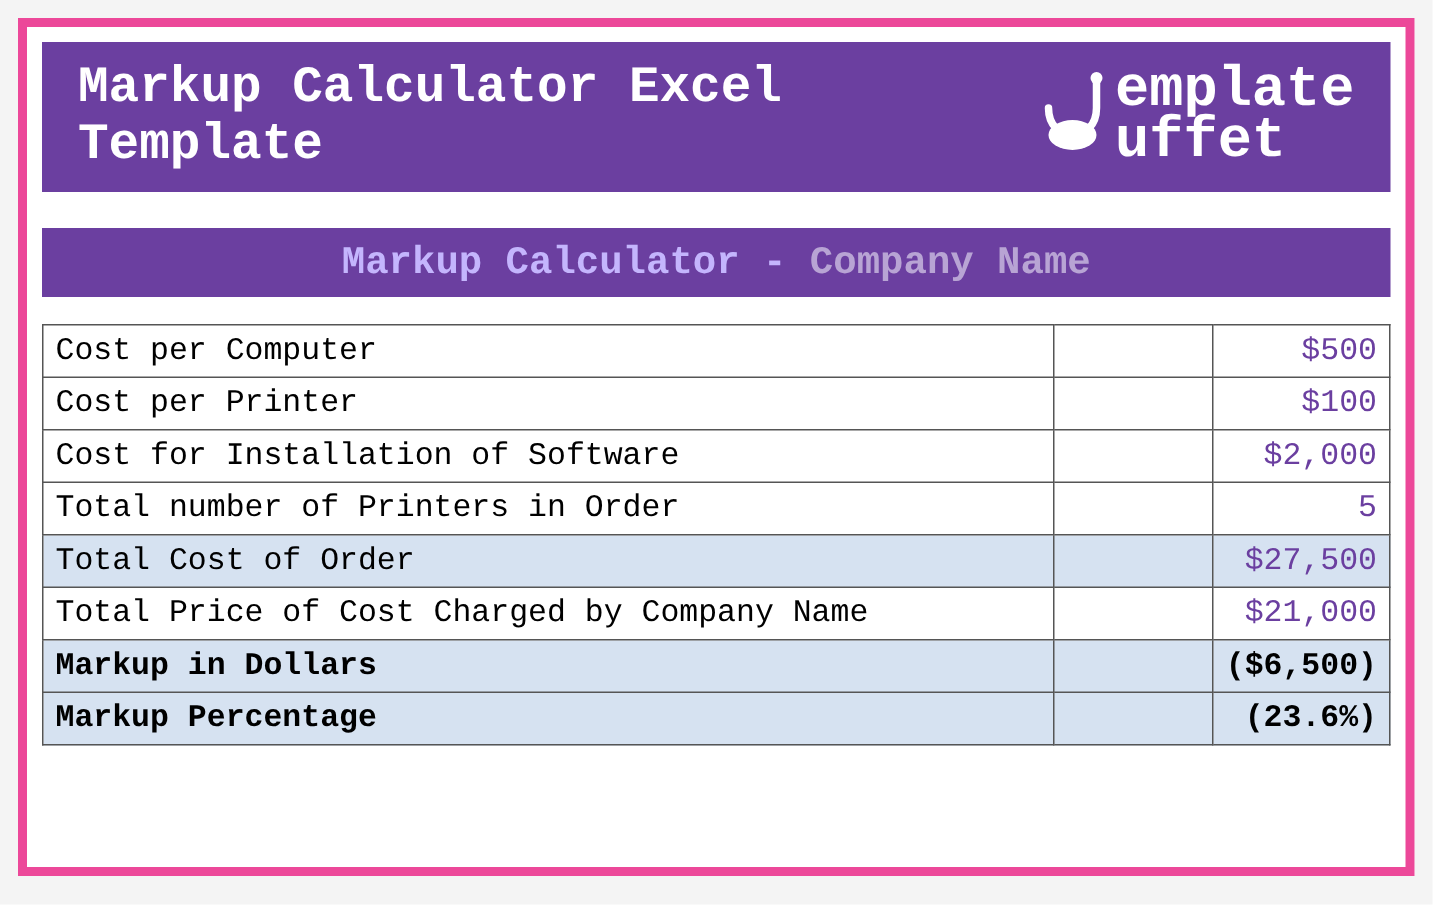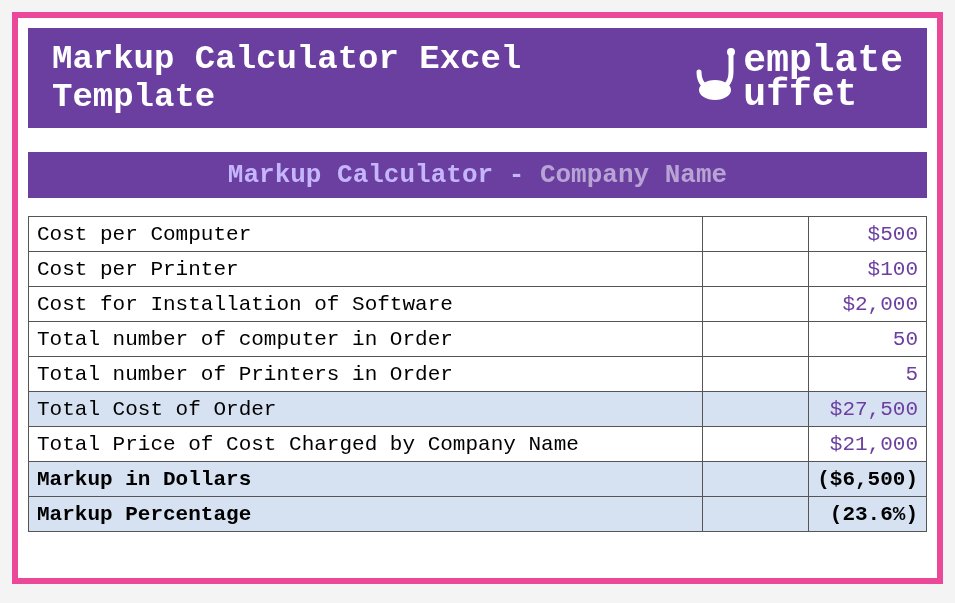--- a/index.html
+++ b/index.html
@@ -109,25 +109,20 @@
           <td class="col-label">Cost per Printer</td>
           <td class="col-mid"></td>
           <td class="col-val purple">$100</td>
         </tr>
         <tr>
           <td class="col-label">Cost for Installation of Software</td>
           <td class="col-mid"></td>
           <td class="col-val purple">$2,000</td>
         </tr>
         <tr>
-          <td class="col-label">Total number of computer in Order</td>
-          <td class="col-mid"></td>
-          <td class="col-val purple">50</td>
-        </tr>
-        <tr>
           <td class="col-label">Total number of Printers in Order</td>
           <td class="col-mid"></td>
           <td class="col-val purple">5</td>
         </tr>
         <tr class="shade">
           <td class="col-label">Total Cost of Order</td>
           <td class="col-mid"></td>
           <td class="col-val purple">$27,500</td>
         </tr>
         <tr>

